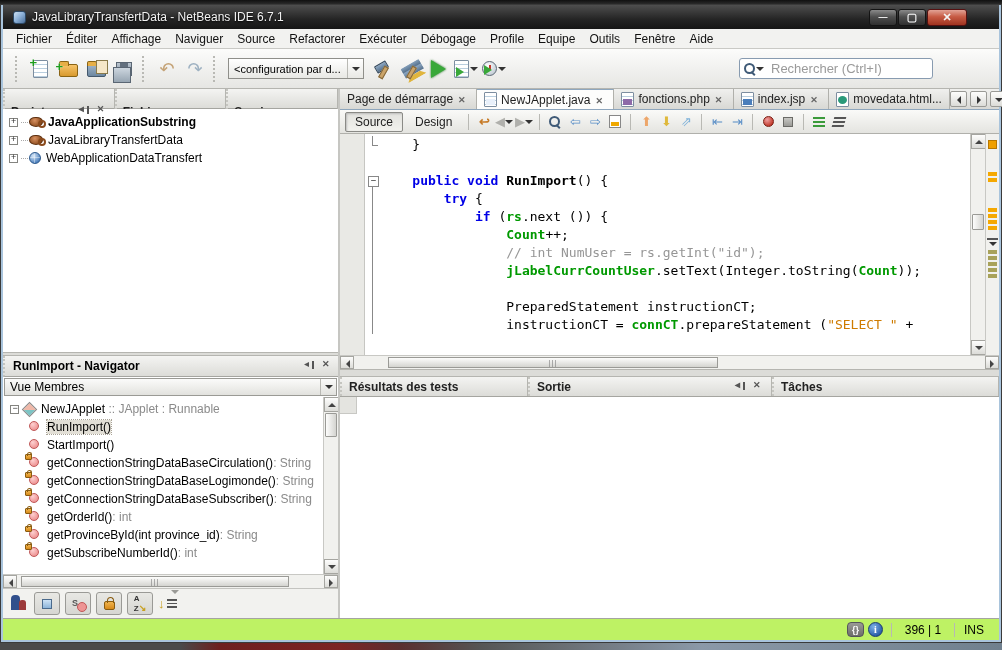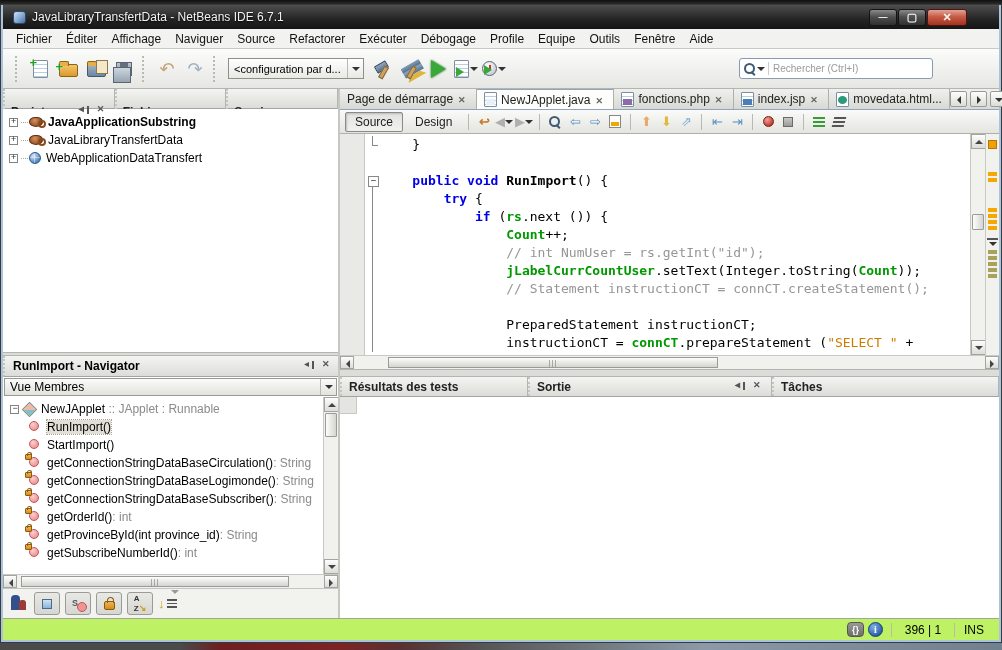--- a/index.html
+++ b/index.html
@@ -59,21 +59,21 @@
   .hammer::after { content:""; position:absolute; left:8px; top:5px; width:3px; height:11px; background:#caa368; border:1px solid #84683a; transform:rotate(30deg); }
   .broom::before { content:""; position:absolute; right:-2px; bottom:-1px; border:5px solid transparent; border-bottom-color:#e0b53e; }
   .run-tri { width:0; height:0; border:9px solid transparent; border-left:15px solid #39a839; border-right:none; filter:drop-shadow(0 0 1px #1c701c); }
   .minitri { position:absolute; right:-1px; bottom:0; width:0; height:0; border:5px solid transparent; border-left:8px solid #39a839; }
   .clock { width:15px; height:15px; border-radius:50%; background:radial-gradient(circle at 35% 30%,#fff,#c9d2da 70%); border:1px solid #5a6673; position:relative; }
   .clock::before { content:""; position:absolute; left:6px; top:3px; width:2px; height:5px; background:#c0392b; }
   .searchbox { margin-left:auto; margin-right:58px; width:194px; height:21px; background:#fff; border:1px solid #889bb0; border-radius:3px; display:flex; align-items:center; padding:0 4px; }
   .mag { width:12px; height:12px; position:relative; flex:none; }
   .mag::before { content:""; position:absolute; left:0; top:0; width:7px; height:7px; border:2px solid #3f5a77; border-radius:50%; }
   .mag::after { content:""; position:absolute; left:8px; top:8px; width:5px; height:2px; background:#3f5a77; transform:rotate(45deg); transform-origin:0 0; }
-  .searchbox input { border:none; outline:none; flex:1; font-size:10px; color:#222; background:transparent; padding-left:4px; font-family:"Liberation Sans",sans-serif; }
+  .searchbox input { border:none; outline:none; flex:1; font-size:13px; color:#222; background:transparent; padding-left:4px; font-family:"Liberation Sans",sans-serif; }
   .searchbox input::placeholder { color:#9a9a9a; }
   .search-sep { width:1px; height:13px; background:#ccc; margin-left:3px; }
 
   
   .main { flex:1; display:flex; min-height:0; }
   .leftcol { width:337px; flex:none; border-right:2px solid #c6c6c2; display:flex; flex-direction:column; background:#fff; }
   .rightcol { flex:1; display:flex; flex-direction:column; min-width:0; background:#ececea; }
 
   
   .ltabs { height:20px; display:flex; flex:none; background:linear-gradient(#f4f4f2,#dcdcd8); border-bottom:1px solid #a5a5a0; }
@@ -608,24 +608,20 @@
               <div class="code-line">
                 <span class="fold fold-line"></span>
                 <span class="code-text"><span class="seg pl">                </span><span class="seg com">// int NumUser = rs.getInt("id");</span></span>
               </div>
               <div class="code-line">
                 <span class="fold fold-line"></span>
                 <span class="code-text"><span class="seg pl">                </span><span class="seg fld">jLabelCurrCountUser</span><span class="seg pl">.setText(Integer.</span><span class="seg it">toString</span><span class="seg pl">(</span><span class="seg fld">Count</span><span class="seg pl">));</span></span>
               </div>
               <div class="code-line">
                 <span class="fold fold-line"></span>
-                <span class="code-text"><span class="seg pl">                </span><span class="seg com">// Statement instructionCT = connCT.createStatement();</span></span>
-              </div>
-              <div class="code-line">
-                <span class="fold fold-line"></span>
                 <span class="code-text"></span>
               </div>
               <div class="code-line">
                 <span class="fold fold-line"></span>
                 <span class="code-text"><span class="seg pl">                PreparedStatement instructionCT;</span></span>
               </div>
               <div class="code-line">
                 <span class="fold fold-line"></span>
                 <span class="code-text"><span class="seg pl">                instructionCT = </span><span class="seg fld">connCT</span><span class="seg pl">.prepareStatement (</span><span class="seg str">"SELECT " </span><span class="seg pl">+</span></span>
               </div>

